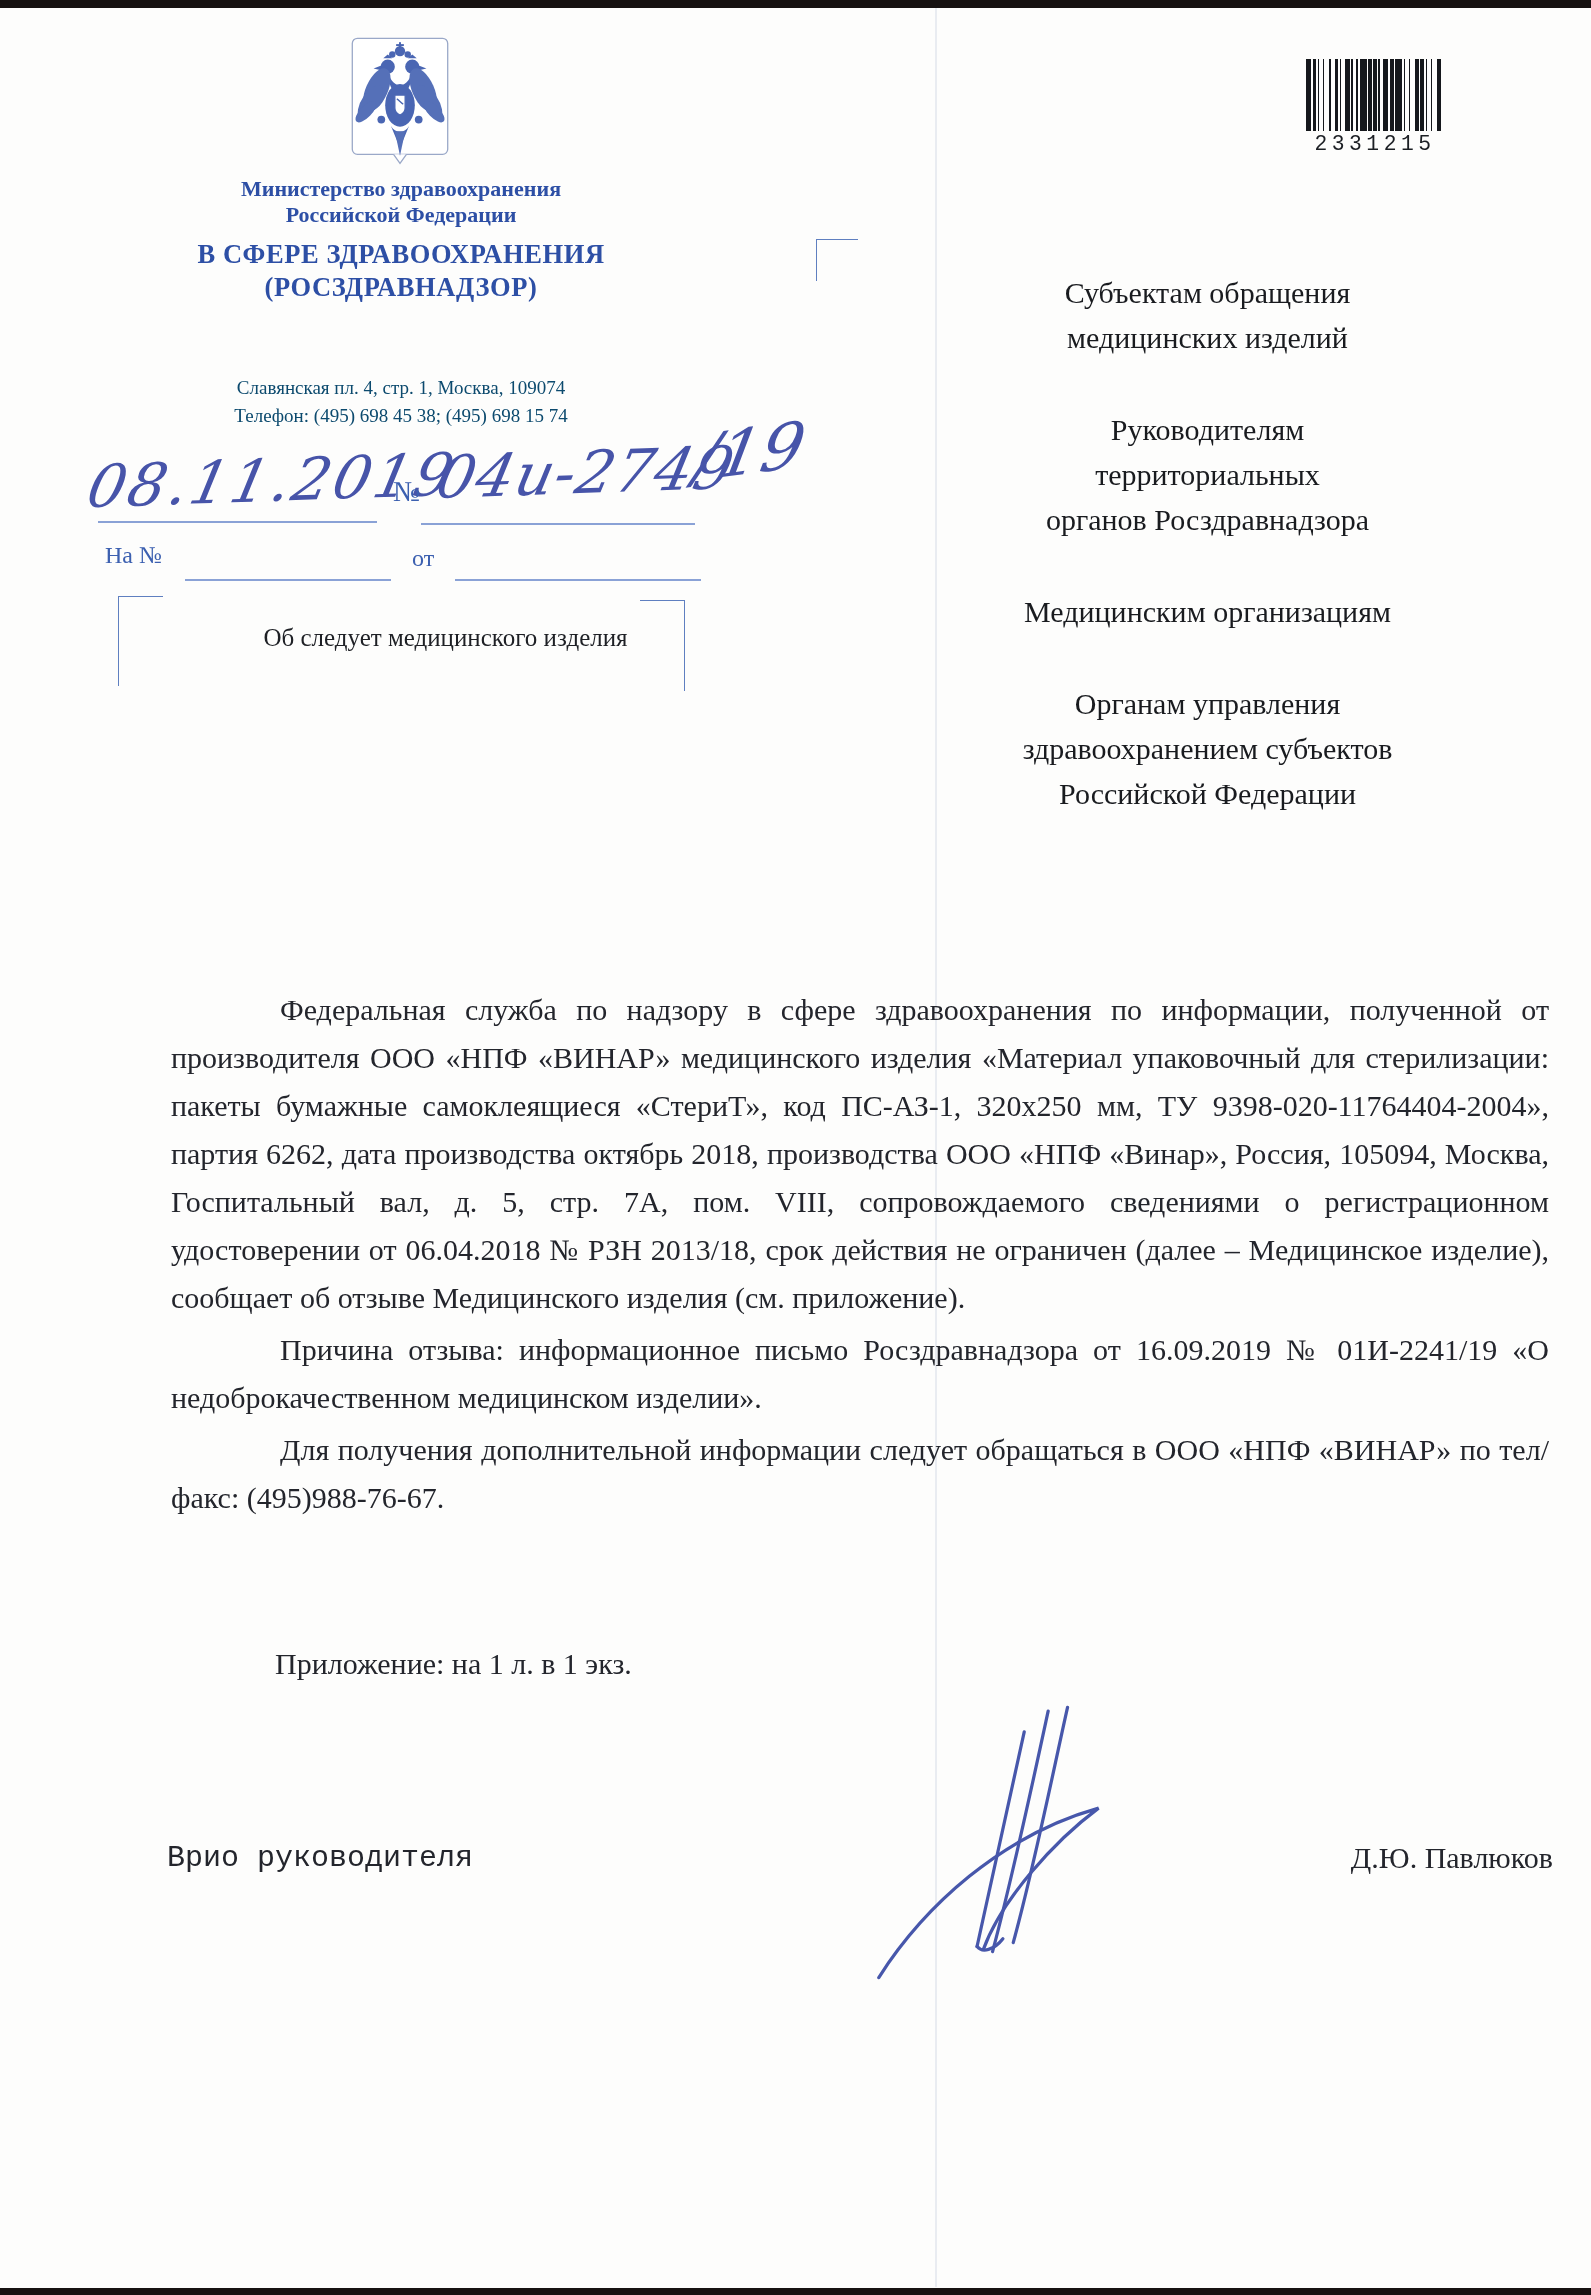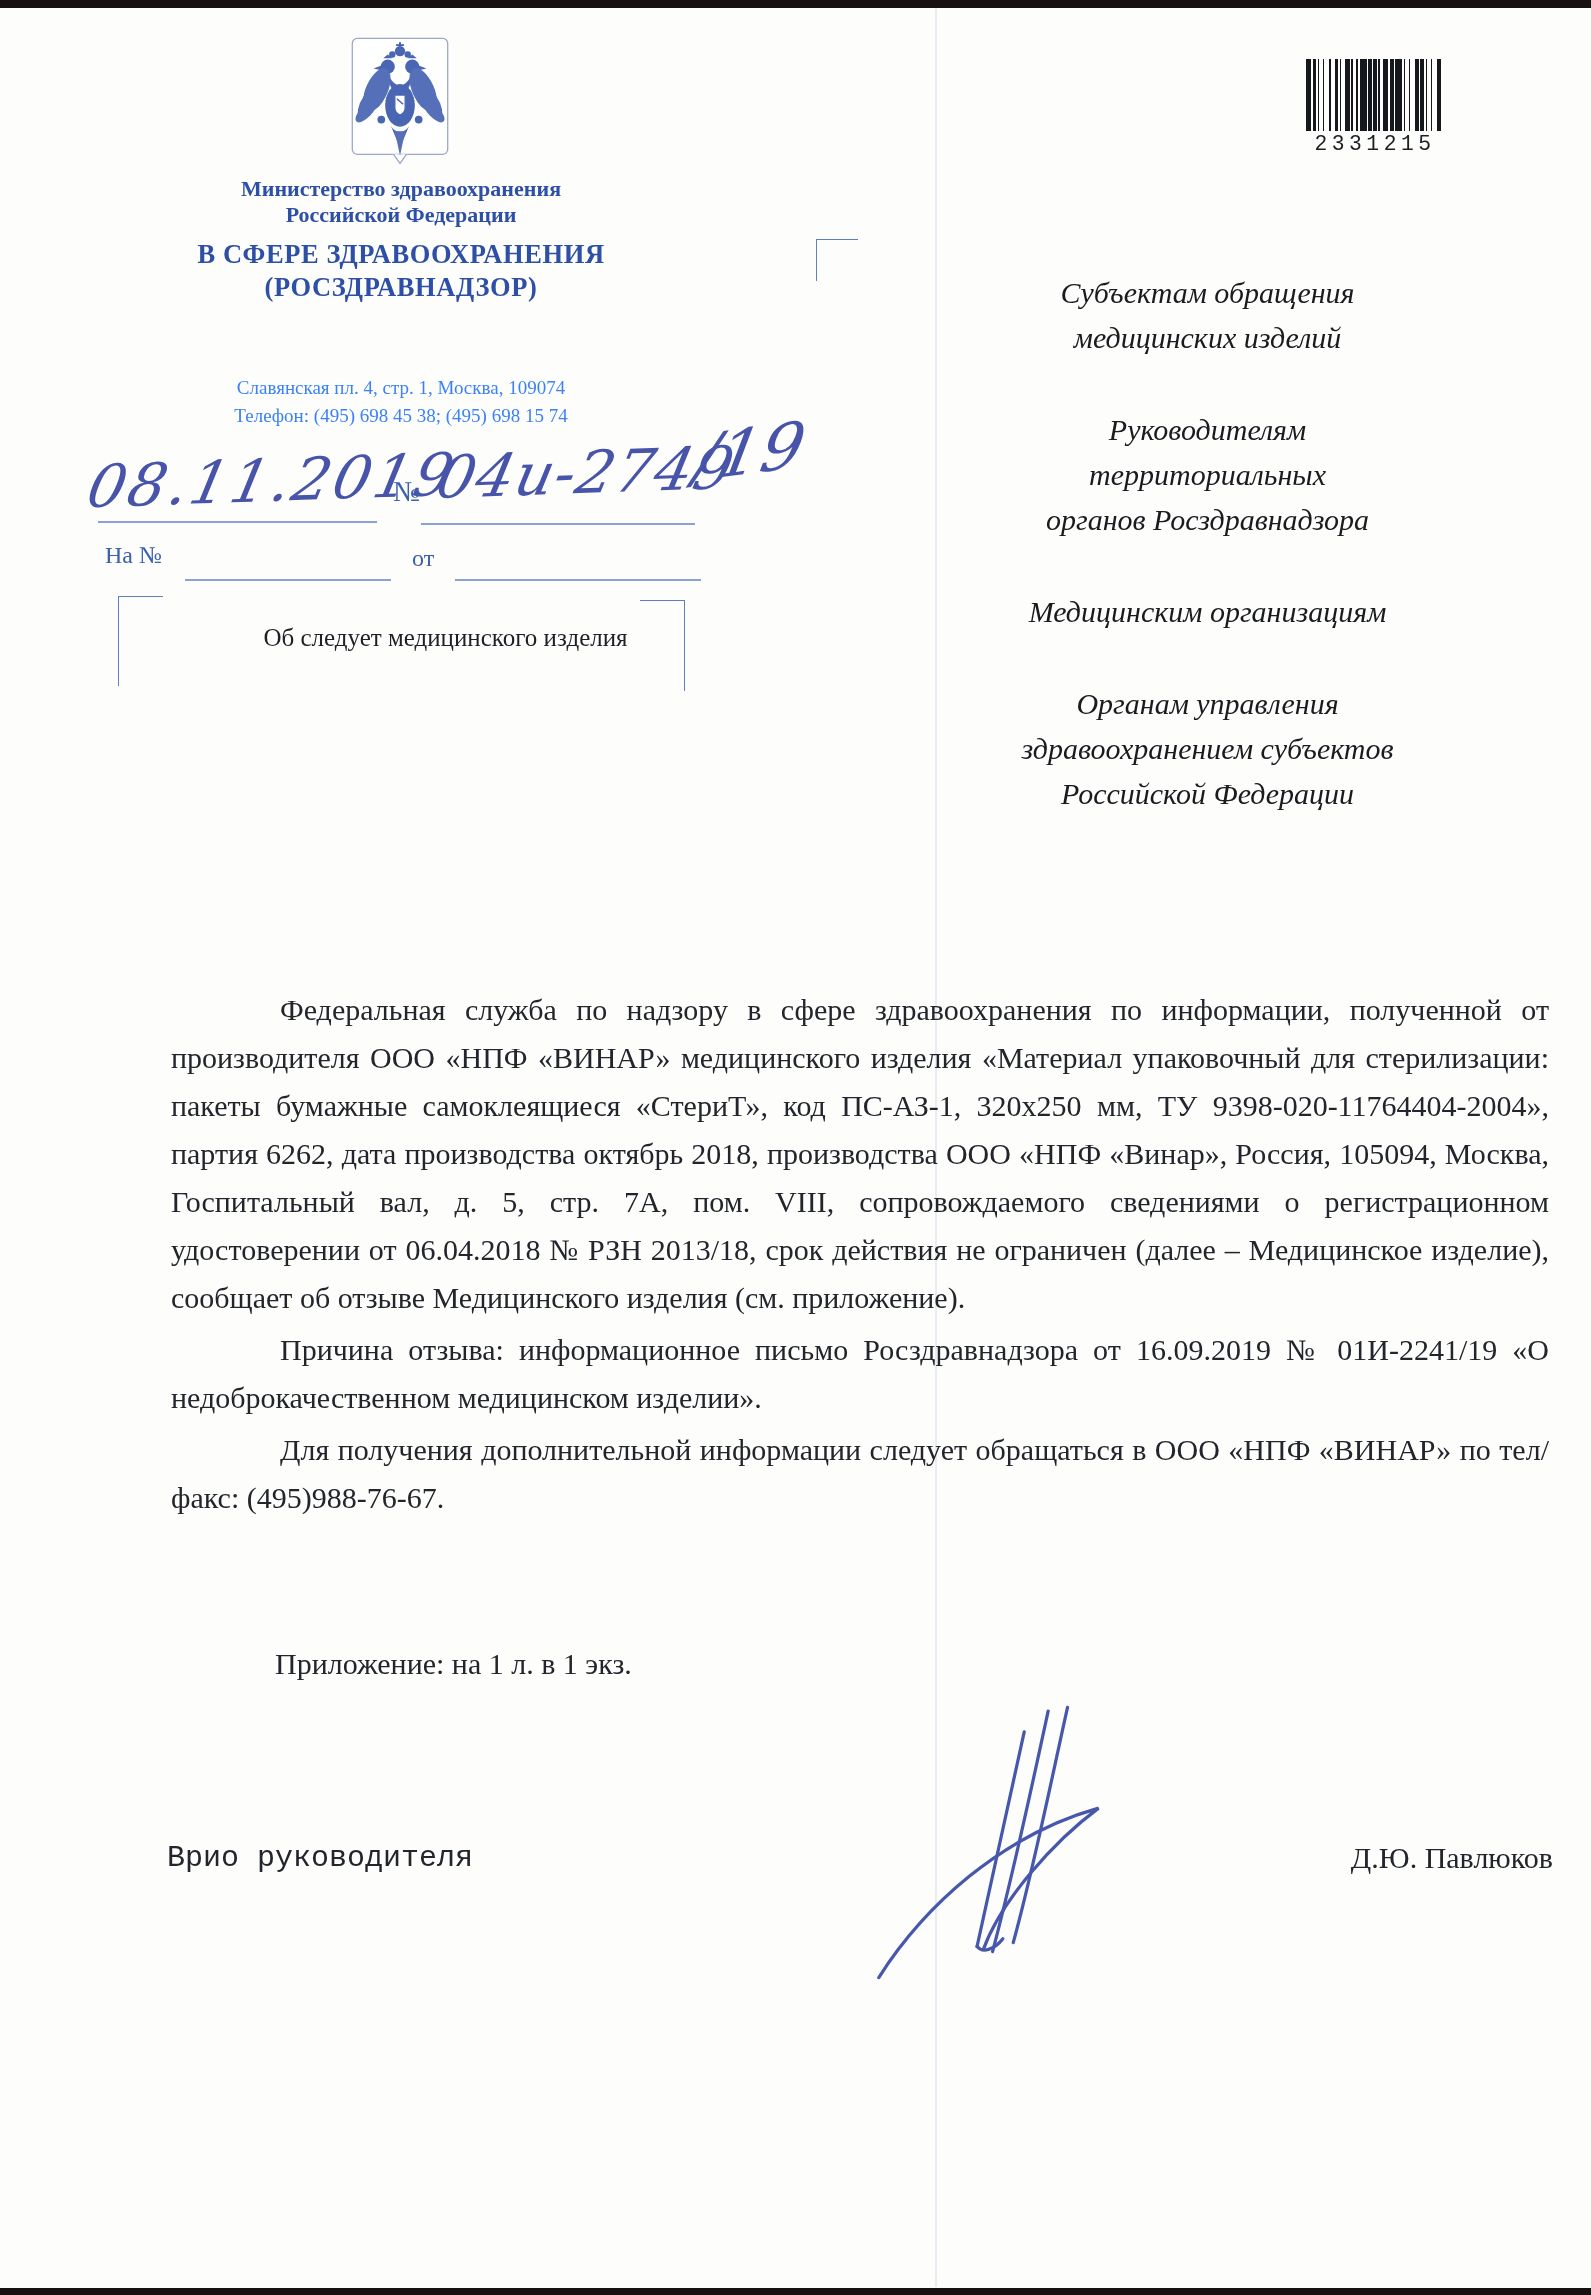--- a/index.html
+++ b/index.html
@@ -11,21 +11,21 @@
     font-family:"Liberation Serif", serif;
     color:#23252c;
   }
   .scan-strip{position:absolute;left:0;width:100%;background:#171211;}
   .fold-line{position:absolute;top:7.8px;bottom:7.8px;width:1.9px;background:rgba(130,150,185,0.16);}
   
   .emblem{position:absolute;left:351px;top:37px;width:98px;height:129px;}
   .lh{position:absolute;left:78px;width:646px;text-align:center;color:#2d4fa5;}
   .lh-ministry{top:176px;font-size:22px;font-weight:bold;line-height:1.2;}
   .lh-service{top:238px;font-size:26.5px;font-weight:bold;line-height:1.25;letter-spacing:0.6px;}
-  .lh-contacts{top:374px;font-size:19px;color:#3b82f6;line-height:1.45;font-weight:normal;}
+  .lh-contacts{top:374px;font-size:19px;color:#0c4a6e;line-height:1.45;font-weight:normal;}
   
   .hw{
     position:absolute;color:#4754a9;
     font-family:"DejaVu Serif", serif;font-style:italic;
     transform:skewX(-14deg) rotate(-2deg);
     white-space:nowrap;
   }
   .hw-date{left:90px;top:446px;font-size:59px;letter-spacing:2.6px;}
   .hw-number{left:439px;top:438px;font-size:59px;letter-spacing:1.3px;}
   .hw-suffix{left:698px;top:414px;font-size:65px;transform:skewX(-18deg) rotate(-8deg);}
@@ -36,21 +36,21 @@
   .bracket{position:absolute;border:0 solid #5f7fc0;}
   
   .subject{position:absolute;left:187px;top:624px;width:517px;text-align:center;font-size:25px;color:#1e2025;}
   
   .barcode-box{position:absolute;left:1291px;top:59px;width:168px;text-align:center;}
   .barcode-bars{height:72px;width:159px;margin:0 auto;font-size:0;white-space:nowrap;}
   .barcode-bars span{display:inline-block;height:100%;}
   .barcode-bars .bar{background:#15181c;}
   .barcode-digits{margin-top:1.3px;font-family:"Liberation Mono", monospace;font-size:21.3px;letter-spacing:4.5px;color:#1c1f24;}
   
-  .recipients{position:absolute;left:860px;top:270px;width:695px;text-align:center;font-size:30px;color:#191b1f;line-height:1.5;font-style:italic;}
+  .recipients{position:absolute;left:860px;top:270px;width:695px;text-align:center;font-size:30px;color:#191b1f;line-height:1.5;}
   .recipients p{margin:0 0 47px 0;}
   
   .body-block{position:absolute;left:167px;top:982px;width:1386px;font-size:30px;line-height:1.6;text-align:justify;}
   .body-block p{margin:4px;text-indent:109px;}
   .attachment{position:absolute;left:275px;top:1647px;font-size:30px;}
   
   .sig-position{position:absolute;left:167px;top:1841px;font-size:30px;font-family:Liberation Mono, monospace;}
   .sig-name{position:absolute;right:39px;top:1841px;font-size:30px;}
   .sig-scribble{position:absolute;left:840px;top:1693px;width:362px;height:304px;}
 </style>

